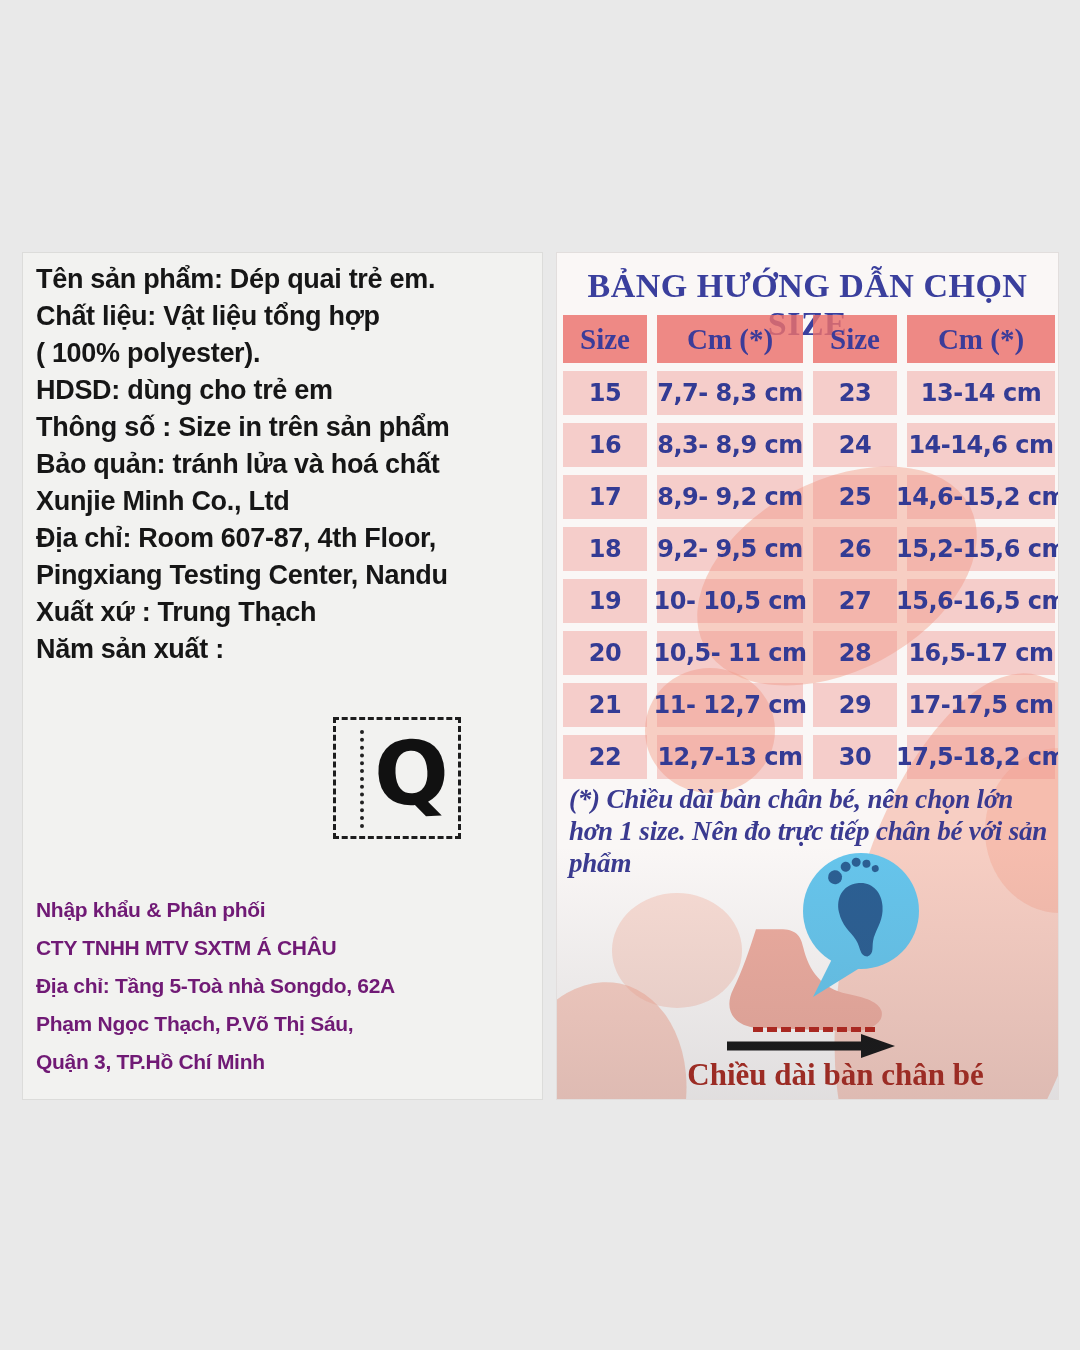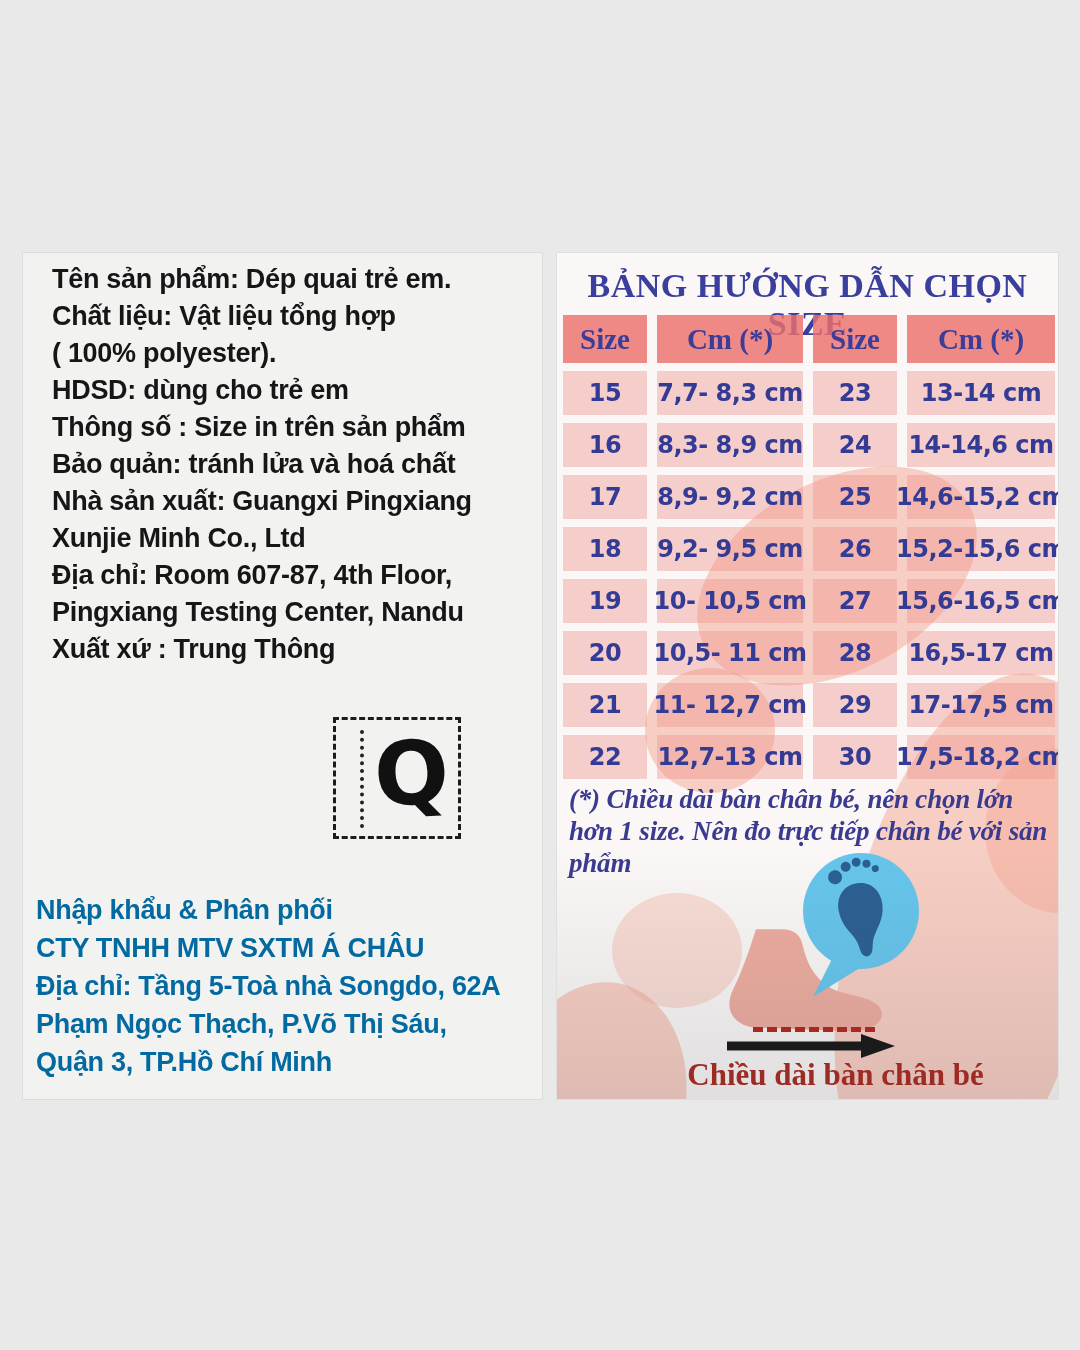--- a/index.html
+++ b/index.html
@@ -6,28 +6,28 @@
   html,body { width:1080px; height:1350px; }
   body { background:#e9e9e9; font-family:"Liberation Sans", sans-serif; position:relative; overflow:hidden; }
 
   .stage { position:absolute; inset:0; }
 
   
   .left-panel {
     position:absolute; left:22px; top:252px; width:521px; height:848px;
     background:#f2f2f0; border:1px solid #dcdcda;
   }
-  .info-lines { position:absolute; left:13px; top:8px; width:500px;margin-left:16px; }
+  .info-lines { position:absolute; left:13px; top:8px; width:500px; }
   .info-lines .ln {
     font-size:27px; font-weight:700; color:#161616; line-height:37px;
     letter-spacing:-0.3px; white-space:nowrap;
   }
   .dist-lines { position:absolute; left:13px; top:638px; width:505px; }
   .dist-lines .ln {
-    font-size:27px; font-weight:700; color:#0369a1; line-height:38px;
+    font-size:21px; font-weight:700; color:#701a75; line-height:38px;
     letter-spacing:-0.3px; white-space:nowrap;
   }
   .stamp {
     position:absolute; left:310px; top:464px; width:128px; height:122px;
     border:3px dashed #1d1d1d;
   }
   .stamp-dotline {
     position:absolute; left:24px; top:10px; height:98px; width:0;
     border-left:4px dotted #222;
   }
@@ -101,25 +101,25 @@
 <div class="stage">
 
   <section class="left-panel">
     <div class="info-lines">
       <div class="ln">Tên sản phẩm: Dép quai trẻ em.</div>
       <div class="ln">Chất liệu: Vật liệu tổng hợp</div>
       <div class="ln">( 100% polyester).</div>
       <div class="ln">HDSD: dùng cho trẻ em</div>
       <div class="ln">Thông số : Size in trên sản phẩm</div>
       <div class="ln">Bảo quản: tránh lửa và hoá chất</div>
-      <div class="ln">Nhà sản xuất: Guangxi Pingxiang</div>
       <div class="ln">Xunjie Minh Co., Ltd</div>
       <div class="ln">Địa chỉ: Room 607-87, 4th Floor,</div>
       <div class="ln">Pingxiang Testing Center, Nandu</div>
-      <div class="ln">Xuất xứ : Trung Thông</div>
+      <div class="ln">Xuất xứ : Trung Thạch</div>
+      <div class="ln">Năm sản xuất :</div>
     </div>
 
     <div class="stamp">
       <div class="stamp-dotline"></div>
       <div class="stamp-q">Q</div>
     </div>
 
     <div class="dist-lines">
       <div class="ln">Nhập khẩu &amp; Phân phối</div>
       <div class="ln">CTY TNHH MTV SXTM Á CHÂU</div>

